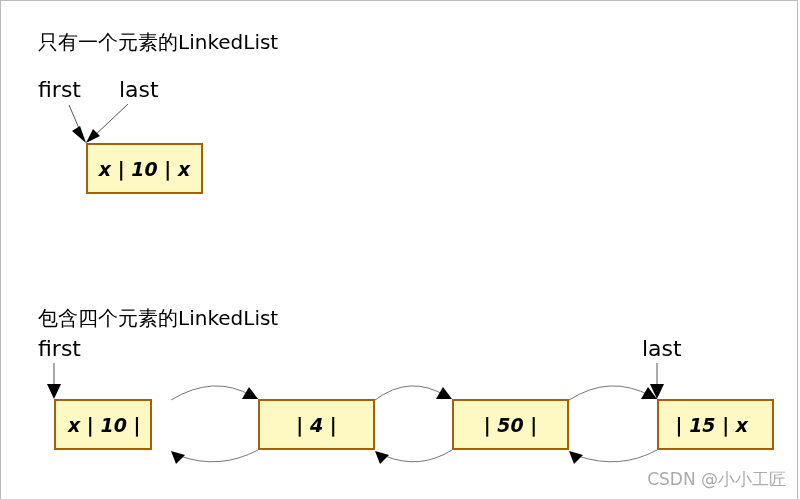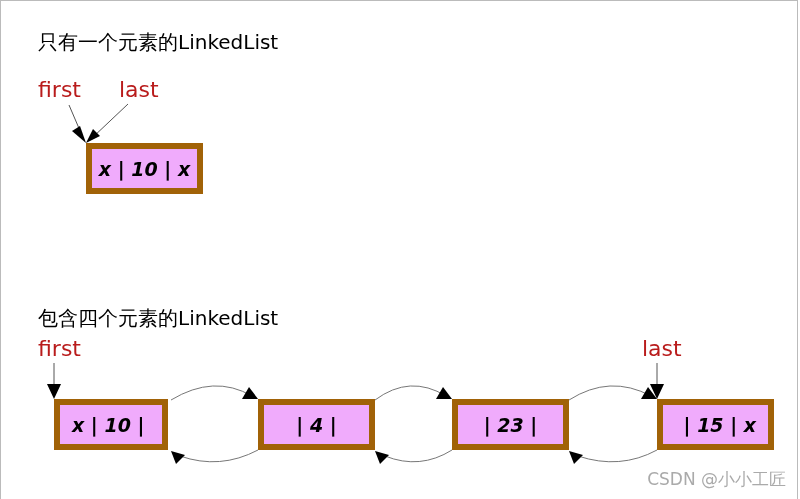--- a/index.html
+++ b/index.html
@@ -1,42 +1,42 @@
 <!DOCTYPE html>
 <html><head>
 <meta charset="utf-8">
 <style>
   html, body { margin: 0; padding: 0; }
   body { width: 800px; height: 499px; background: #fff; position: relative; overflow: hidden; font-family: "DejaVu Sans", sans-serif; }
   .frame { position: absolute; left: 0; top: 0; width: 798px; height: 499px; border-top: 1px solid #bbb; border-left: 1px solid #bbb; border-right: 1px solid #bbb; box-sizing: border-box; }
   .title { position: absolute; font-size: 20px; color: #000; white-space: nowrap; }
-  .ptr { position: absolute; font-size: 22px; color: #b91c1c; white-space: nowrap; }
-  .node { position: absolute; height: 51px; border: 6px solid #a16207; box-sizing: border-box; background: #f0abfc;
+  .ptr { position: absolute; font-size: 22px; color: #000000; white-space: nowrap; }
+  .node { position: absolute; height: 51px; border: 2px solid #a16207; box-sizing: border-box; background: #fef9c3;
           font-weight: bold; font-style: italic; font-size: 19px; color: #000; display: flex; align-items: center; justify-content: center; }
   svg.links { position: absolute; left: 0; top: 0; }
   .wm { position: absolute; right: 14px; bottom: 8px; font-size: 17px; color: #aaa; white-space: nowrap; margin-left: 44px; }
 </style>
 </head>
 <body>
 
 <div class="frame"></div>
 
 <div class="title" style="left:38px; top:29px;">只有一个元素的LinkedList</div>
 <div class="ptr" style="left:38px; top:77px;">first</div>
 <div class="ptr" style="left:119px; top:77px;">last</div>
 <div class="node" style="left:86px; top:143px; width:117px;">x | 10 | x</div>
 
 <div class="title" style="left:38px; top:279px;margin-top:26px;">包含四个元素的LinkedList</div>
 <div class="ptr" style="left:38px; top:336px;">first</div>
 <div class="ptr" style="left:642px; top:336px;">last</div>
 
-<div class="node" style="left:54px; top:399px; width:114px; justify-content:flex-start; padding-left:12px;">x | 10 |</div>
+<div class="node" style="left:54px; top:399px; width:98px; justify-content:flex-start; padding-left:12px;">x | 10 |</div>
 <div class="node" style="left:258px; top:399px; width:117px;">| 4 |</div>
-<div class="node" style="left:452px; top:399px; width:117px;">| 23 |</div>
-<div class="node" style="left:657px; top:399px; width:117px; justify-content:flex-end; padding-right:12px;">| 15 | x</div>
+<div class="node" style="left:452px; top:399px; width:117px;">| 50 |</div>
+<div class="node" style="left:657px; top:399px; width:117px; justify-content:flex-end; padding-right:24px;">| 15 | x</div>
 
 <svg class="links" width="800" height="499">
   <defs>
     <marker id="ah" markerWidth="10" markerHeight="10" refX="9" refY="5" orient="auto" markerUnits="userSpaceOnUse">
       <path d="M0,0 L10,5 L0,10 z" fill="#000"></path>
     </marker>
   </defs>
 
   <g>
     <line x1="69" y1="105" x2="84" y2="140" stroke="#555" stroke-width="1"></line>

